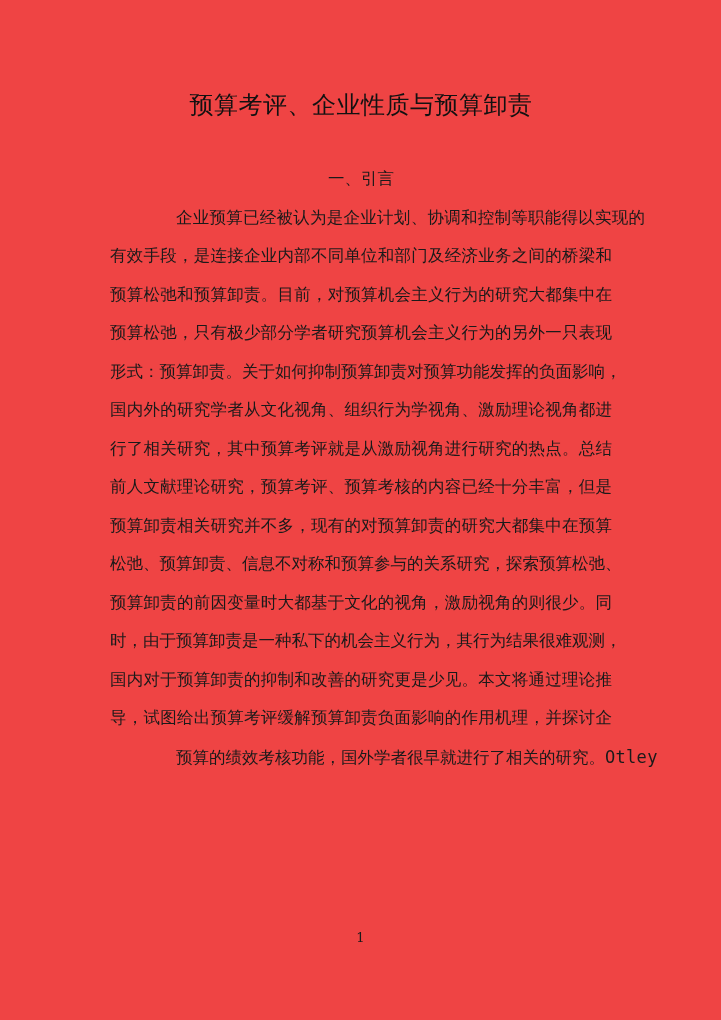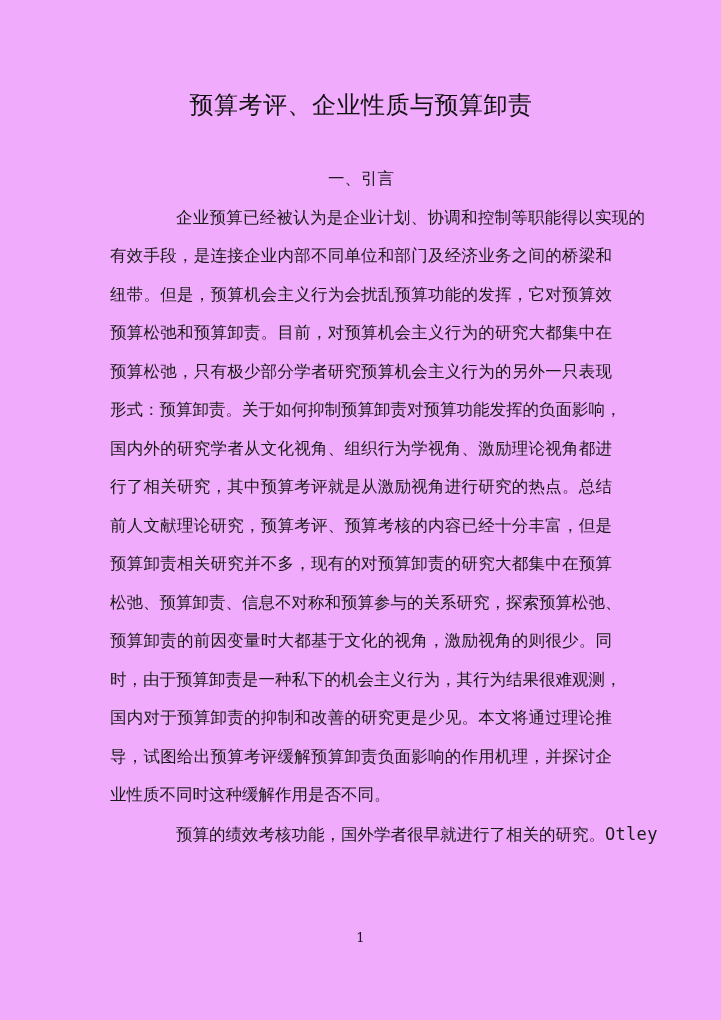--- a/index.html
+++ b/index.html
@@ -8,21 +8,21 @@
     background: #ffffff;
   }
   body {
     font-family: "DejaVu Serif", "Liberation Serif", serif;
     color: #000000;
   }
   .page {
     position: relative;
     width: 721px;
     height: 1020px;
-    background: #f0abfc;
+    background: #ef4444;
     overflow: hidden;
     box-sizing: border-box;
   }
   .content {
     position: absolute;
     left: 110px;
     top: 0;
     width: 502px;
   }
 
@@ -115,34 +115,32 @@
 
     <h1 class="doc-title">预算考评、企业性质与预算卸责</h1>
 
     <div class="heading-gap-top"></div>
 
     <div class="section-heading">一、引言</div>
 
     <div class="para">
       <div class="line indent"><span class="run">企业预算已经被认为是企业计划、协调和控制等职能得以实现的</span></div>
       <div class="line"><span class="run">有效手段，是连接企业内部不同单位和部门及经济业务之间的桥梁和</span></div>
-      <div class="line"><span class="run">纽带。但是，预算机会主义行为会扰乱预算功能的发挥，它对预算效</span></div>
       <div class="line"><span class="run">预算松弛和预算卸责。目前，对预算机会主义行为的研究大都集中在</span></div>
       <div class="line"><span class="run">预算松弛，只有极少部分学者研究预算机会主义行为的另外一只表现</span></div>
       <div class="line"><span class="run">形式：预算卸责。关于如何抑制预算卸责对预算功能发挥的负面影响，</span></div>
       <div class="line"><span class="run">国内外的研究学者从文化视角、组织行为学视角、激励理论视角都进</span></div>
       <div class="line"><span class="run">行了相关研究，其中预算考评就是从激励视角进行研究的热点。总结</span></div>
       <div class="line"><span class="run">前人文献理论研究，预算考评、预算考核的内容已经十分丰富，但是</span></div>
       <div class="line"><span class="run">预算卸责相关研究并不多，现有的对预算卸责的研究大都集中在预算</span></div>
       <div class="line"><span class="run">松弛、预算卸责、信息不对称和预算参与的关系研究，探索预算松弛、</span></div>
       <div class="line"><span class="run">预算卸责的前因变量时大都基于文化的视角，激励视角的则很少。同</span></div>
       <div class="line"><span class="run">时，由于预算卸责是一种私下的机会主义行为，其行为结果很难观测，</span></div>
       <div class="line"><span class="run">国内对于预算卸责的抑制和改善的研究更是少见。本文将通过理论推</span></div>
       <div class="line"><span class="run">导，试图给出预算考评缓解预算卸责负面影响的作用机理，并探讨企</span></div>
-      <div class="line last"><span>业性质不同时这种缓解作用是否不同。</span></div>
     </div>
 
 
     <div class="para">
       <div class="line indent"><span class="run" id="mixed-line"><span>预算的绩效考核功能，国外学者很早就进行了相关的研究。</span><span class="mono">Otley</span></span></div>
     </div>
 
   </div>
 
   <div class="page-number">1</div>

